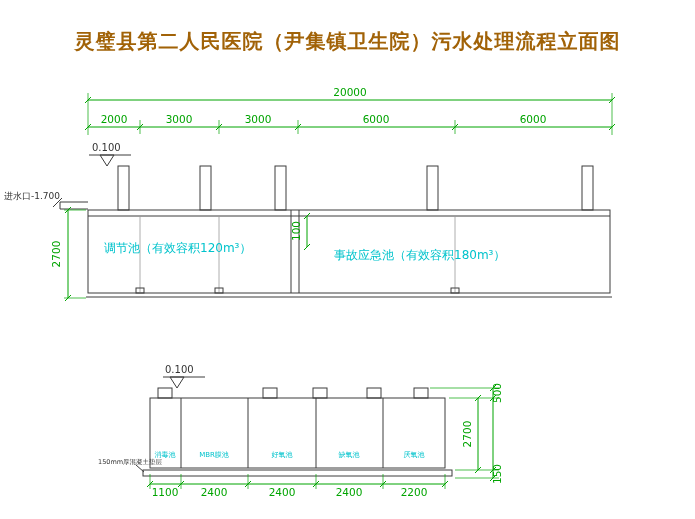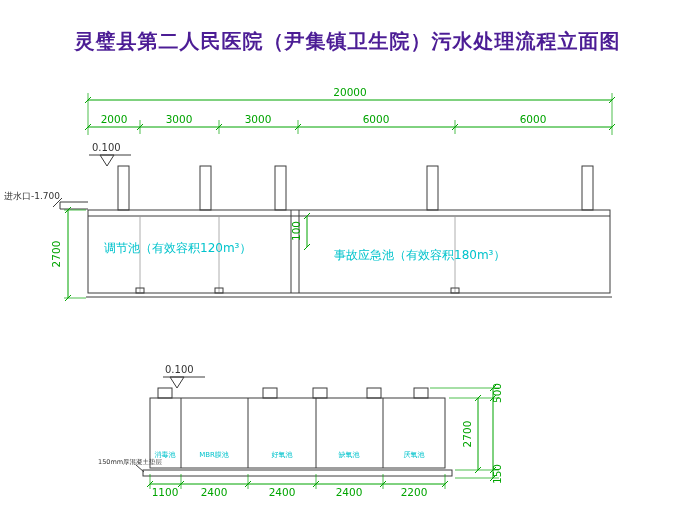--- a/index.html
+++ b/index.html
@@ -3,21 +3,21 @@
 <meta charset="utf-8">
 <style>
   html,body{margin:0;padding:0;}
   body{
     width:695px;height:519px;position:relative;background:#ffffff;overflow:hidden;
     font-family:"Liberation Sans","DejaVu Sans",sans-serif;
   }
   .title{
     position:absolute;top:28px;left:0;width:695px;text-align:center;
     font-family:"Liberation Serif","DejaVu Serif",serif;
-    font-size:20px;font-weight:bold;color:#4c1d95;letter-spacing:1px;white-space:nowrap;
+    font-size:20px;font-weight:bold;color:#a16207;letter-spacing:1px;white-space:nowrap;
   }
   svg{position:absolute;top:0;left:0;}
   .dim{stroke:#00a400;stroke-width:1;fill:none;}
   .dimthin{stroke:#00a400;stroke-width:0.7;fill:none;}
   .dimtext{fill:#00a400;font-size:10.5px;font-family:"DejaVu Sans",sans-serif;}
   .struct{stroke:#3c3c3c;stroke-width:1;fill:none;}
   .light{stroke:#9a9a9a;stroke-width:0.8;fill:none;}
   .cyantext{fill:#00c3cc;font-size:12px;font-family:"DejaVu Sans",sans-serif;}
   .tinycyan{fill:#00c3cc;font-size:7px;font-family:"DejaVu Sans",sans-serif;}
   .darktext{fill:#333;font-size:10px;font-family:"DejaVu Sans",sans-serif;}

